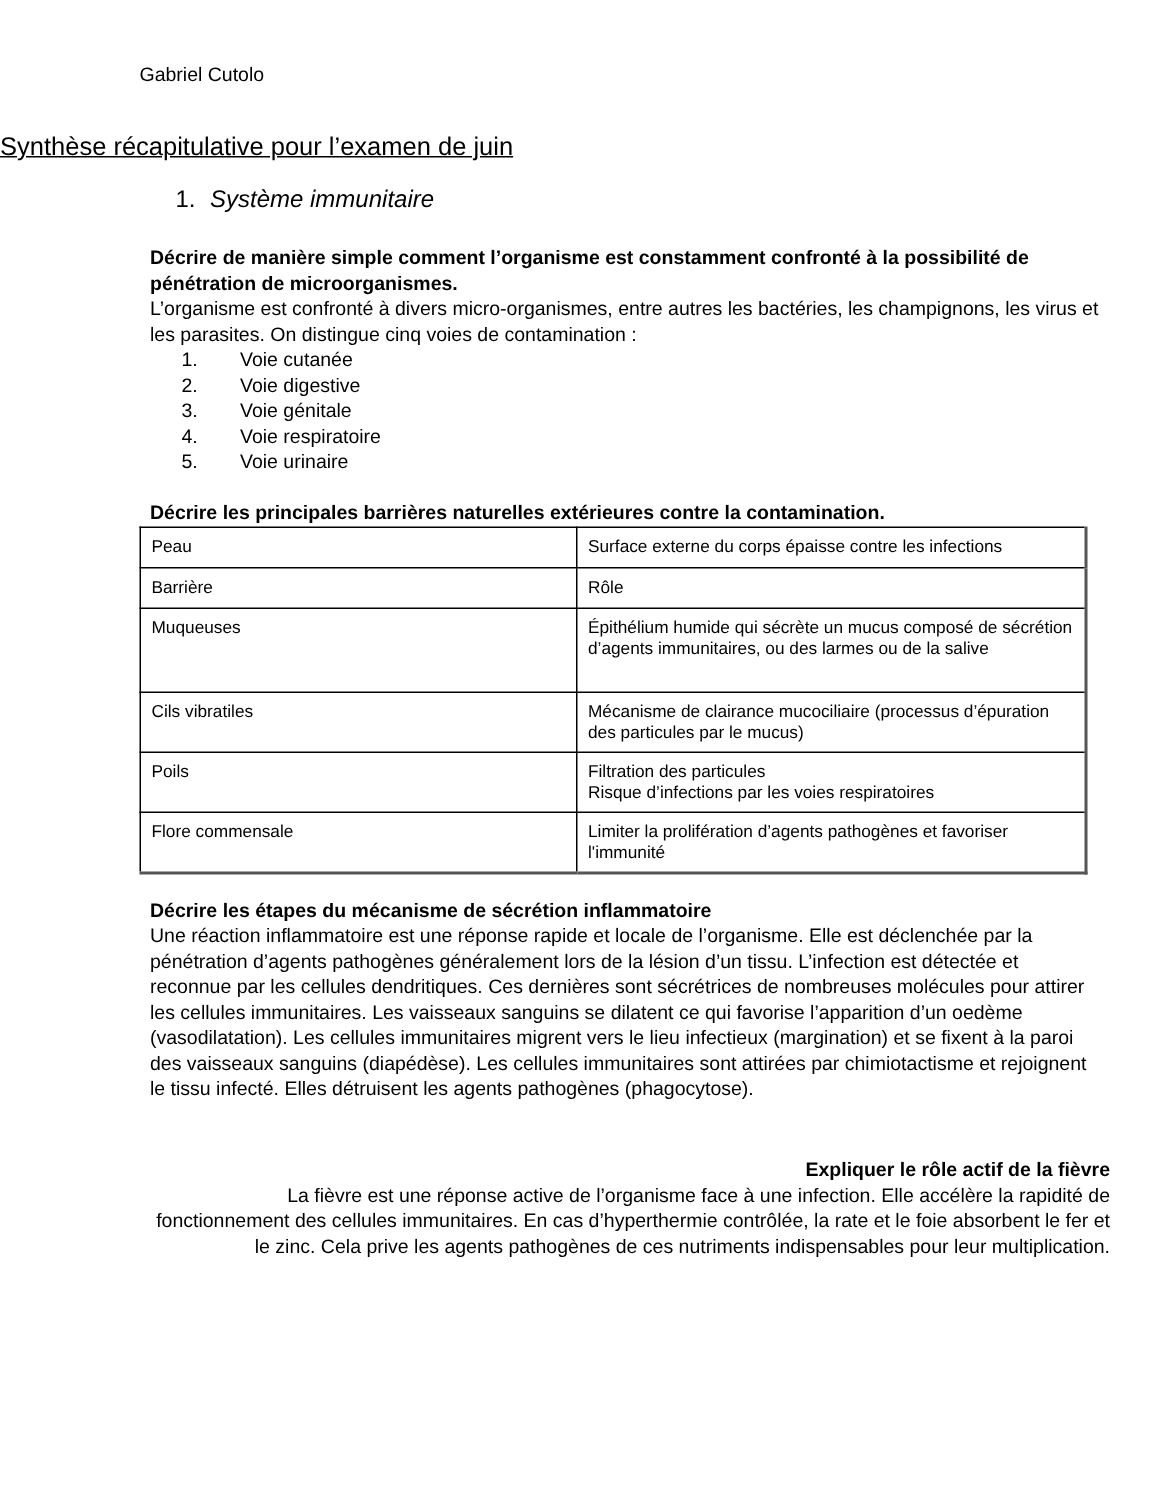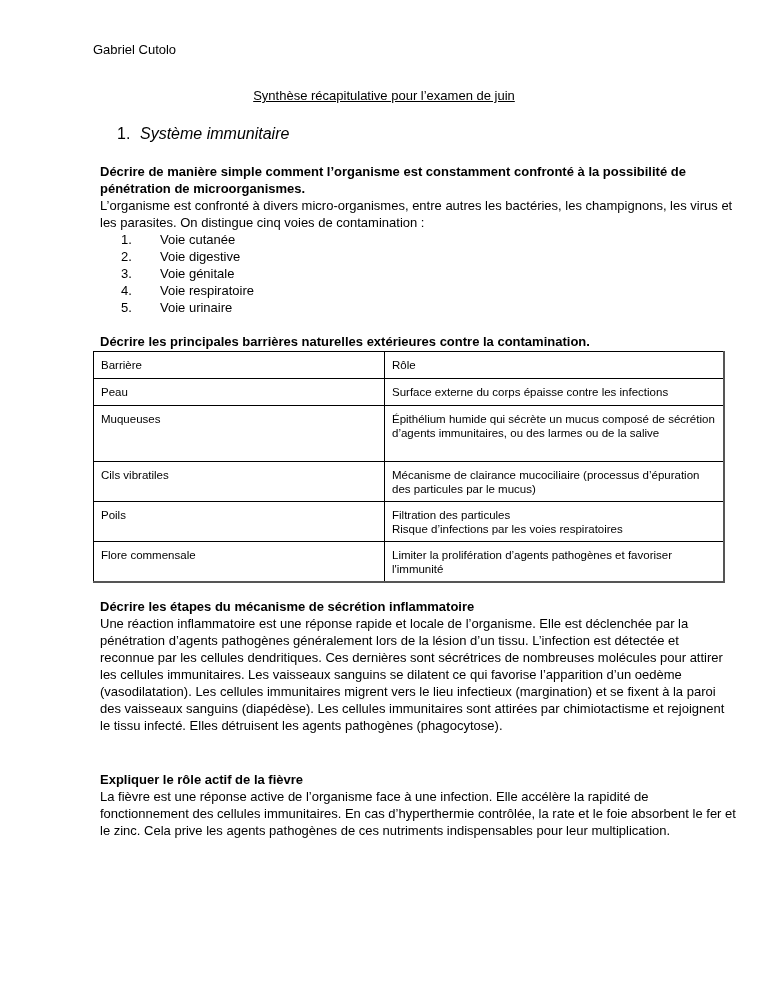--- a/index.html
+++ b/index.html
@@ -3,22 +3,22 @@
 <meta charset="utf-8">
 <style>
   html, body { margin: 0; padding: 0; background: #ffffff; }
   body {
     width: 768px; height: 994px; position: relative; overflow: hidden;
     font-family: "Liberation Sans", sans-serif; color: #000;
   }
   .page { position: absolute; left: 0; top: 0; width: 768px; height: 994px; }
   .author { position: absolute; left: 93px; top: 42px; font-size: 13px; }
   .title {
-    position: absolute; left: 0; width: 768px; top: 88px; text-align: center;
-    font-size: 13px; text-decoration: underline;
+    position: absolute; left: 0; width: 768px; top: 88px; 
+    font-size: 17px; text-decoration: underline;
   }
   .section {
     position: absolute; left: 117px; top: 125px; font-size: 16px;
   }
   .section .num { display: inline-block; width: 23px; }
   .section .label { font-style: italic; }
   .block { position: absolute; left: 100px; width: 640px; font-size: 13px; line-height: 17px; }
   .q { font-weight: bold; }
   ol.voies { margin: 0; padding: 0; list-style: none; }
   ol.voies li { padding-left: 24px; position: relative; }
@@ -61,26 +61,26 @@
     </ol>
   </div>
 
   <div class="block" style="top:333px;">
     <div class="q">Décrire les principales barrières naturelles extérieures contre la contamination.</div>
   </div>
 
   <table class="barrieres">
     <tbody>
         <tr style="height:27px;">
+      <td class="c1">Peau</td>
+      <td class="c2">Surface externe du corps épaisse contre les infections</td>
+    </tr>
+    <tr style="height:27px;">
       <td class="c1">Barrière</td>
       <td class="c2">Rôle</td>
-    </tr>
-    <tr style="height:27px;">
-      <td class="c1">Peau</td>
-      <td class="c2">Surface externe du corps épaisse contre les infections</td>
     </tr>
     <tr style="height:56px;">
       <td class="c1">Muqueuses</td>
       <td class="c2">Épithélium humide qui sécrète un mucus composé de sécrétion d’agents immunitaires, ou des larmes ou de la salive</td>
     </tr>
     <tr style="height:40px;">
       <td class="c1">Cils vibratiles</td>
       <td class="c2">Mécanisme de clairance mucociliaire (processus d’épuration des particules par le mucus)</td>
     </tr>
     <tr style="height:40px;">
@@ -95,18 +95,18 @@
       <td class="c2">Limiter la prolifération d’agents pathogènes et favoriser l'immunité</td>
     </tr>
   </tbody>
     </table>
 
   <div class="block" style="top:598px; width:630px;">
     <div class="q">Décrire les étapes du mécanisme de sécrétion inflammatoire</div>
     <div>Une réaction inflammatoire est une réponse rapide et locale de l’organisme. Elle est déclenchée par la pénétration d’agents pathogènes généralement lors de la lésion d’un tissu. L’infection est détectée et reconnue par les cellules dendritiques. Ces dernières sont sécrétrices de nombreuses molécules pour attirer les cellules immunitaires. Les vaisseaux sanguins se dilatent ce qui favorise l’apparition d’un oedème (vasodilatation). Les cellules immunitaires migrent vers le lieu infectieux (margination) et se fixent à la paroi des vaisseaux sanguins (diapédèse). Les cellules immunitaires sont attirées par chimiotactisme et rejoignent le tissu infecté. Elles détruisent les agents pathogènes (phagocytose).</div>
   </div>
 
-  <div class="block" style="top:771px; width:640px;">
+  <div class="block" style="top:771px; width:640px;text-align:right;">
     <div class="q">Expliquer le rôle actif de la fièvre</div>
     <div>La fièvre est une réponse active de l’organisme face à une infection. Elle accélère la rapidité de fonctionnement des cellules immunitaires. En cas d’hyperthermie contrôlée, la rate et le foie absorbent le fer et le zinc. Cela prive les agents pathogènes de ces nutriments indispensables pour leur multiplication.</div>
   </div>
 
 </div>
 
 </body></html>

